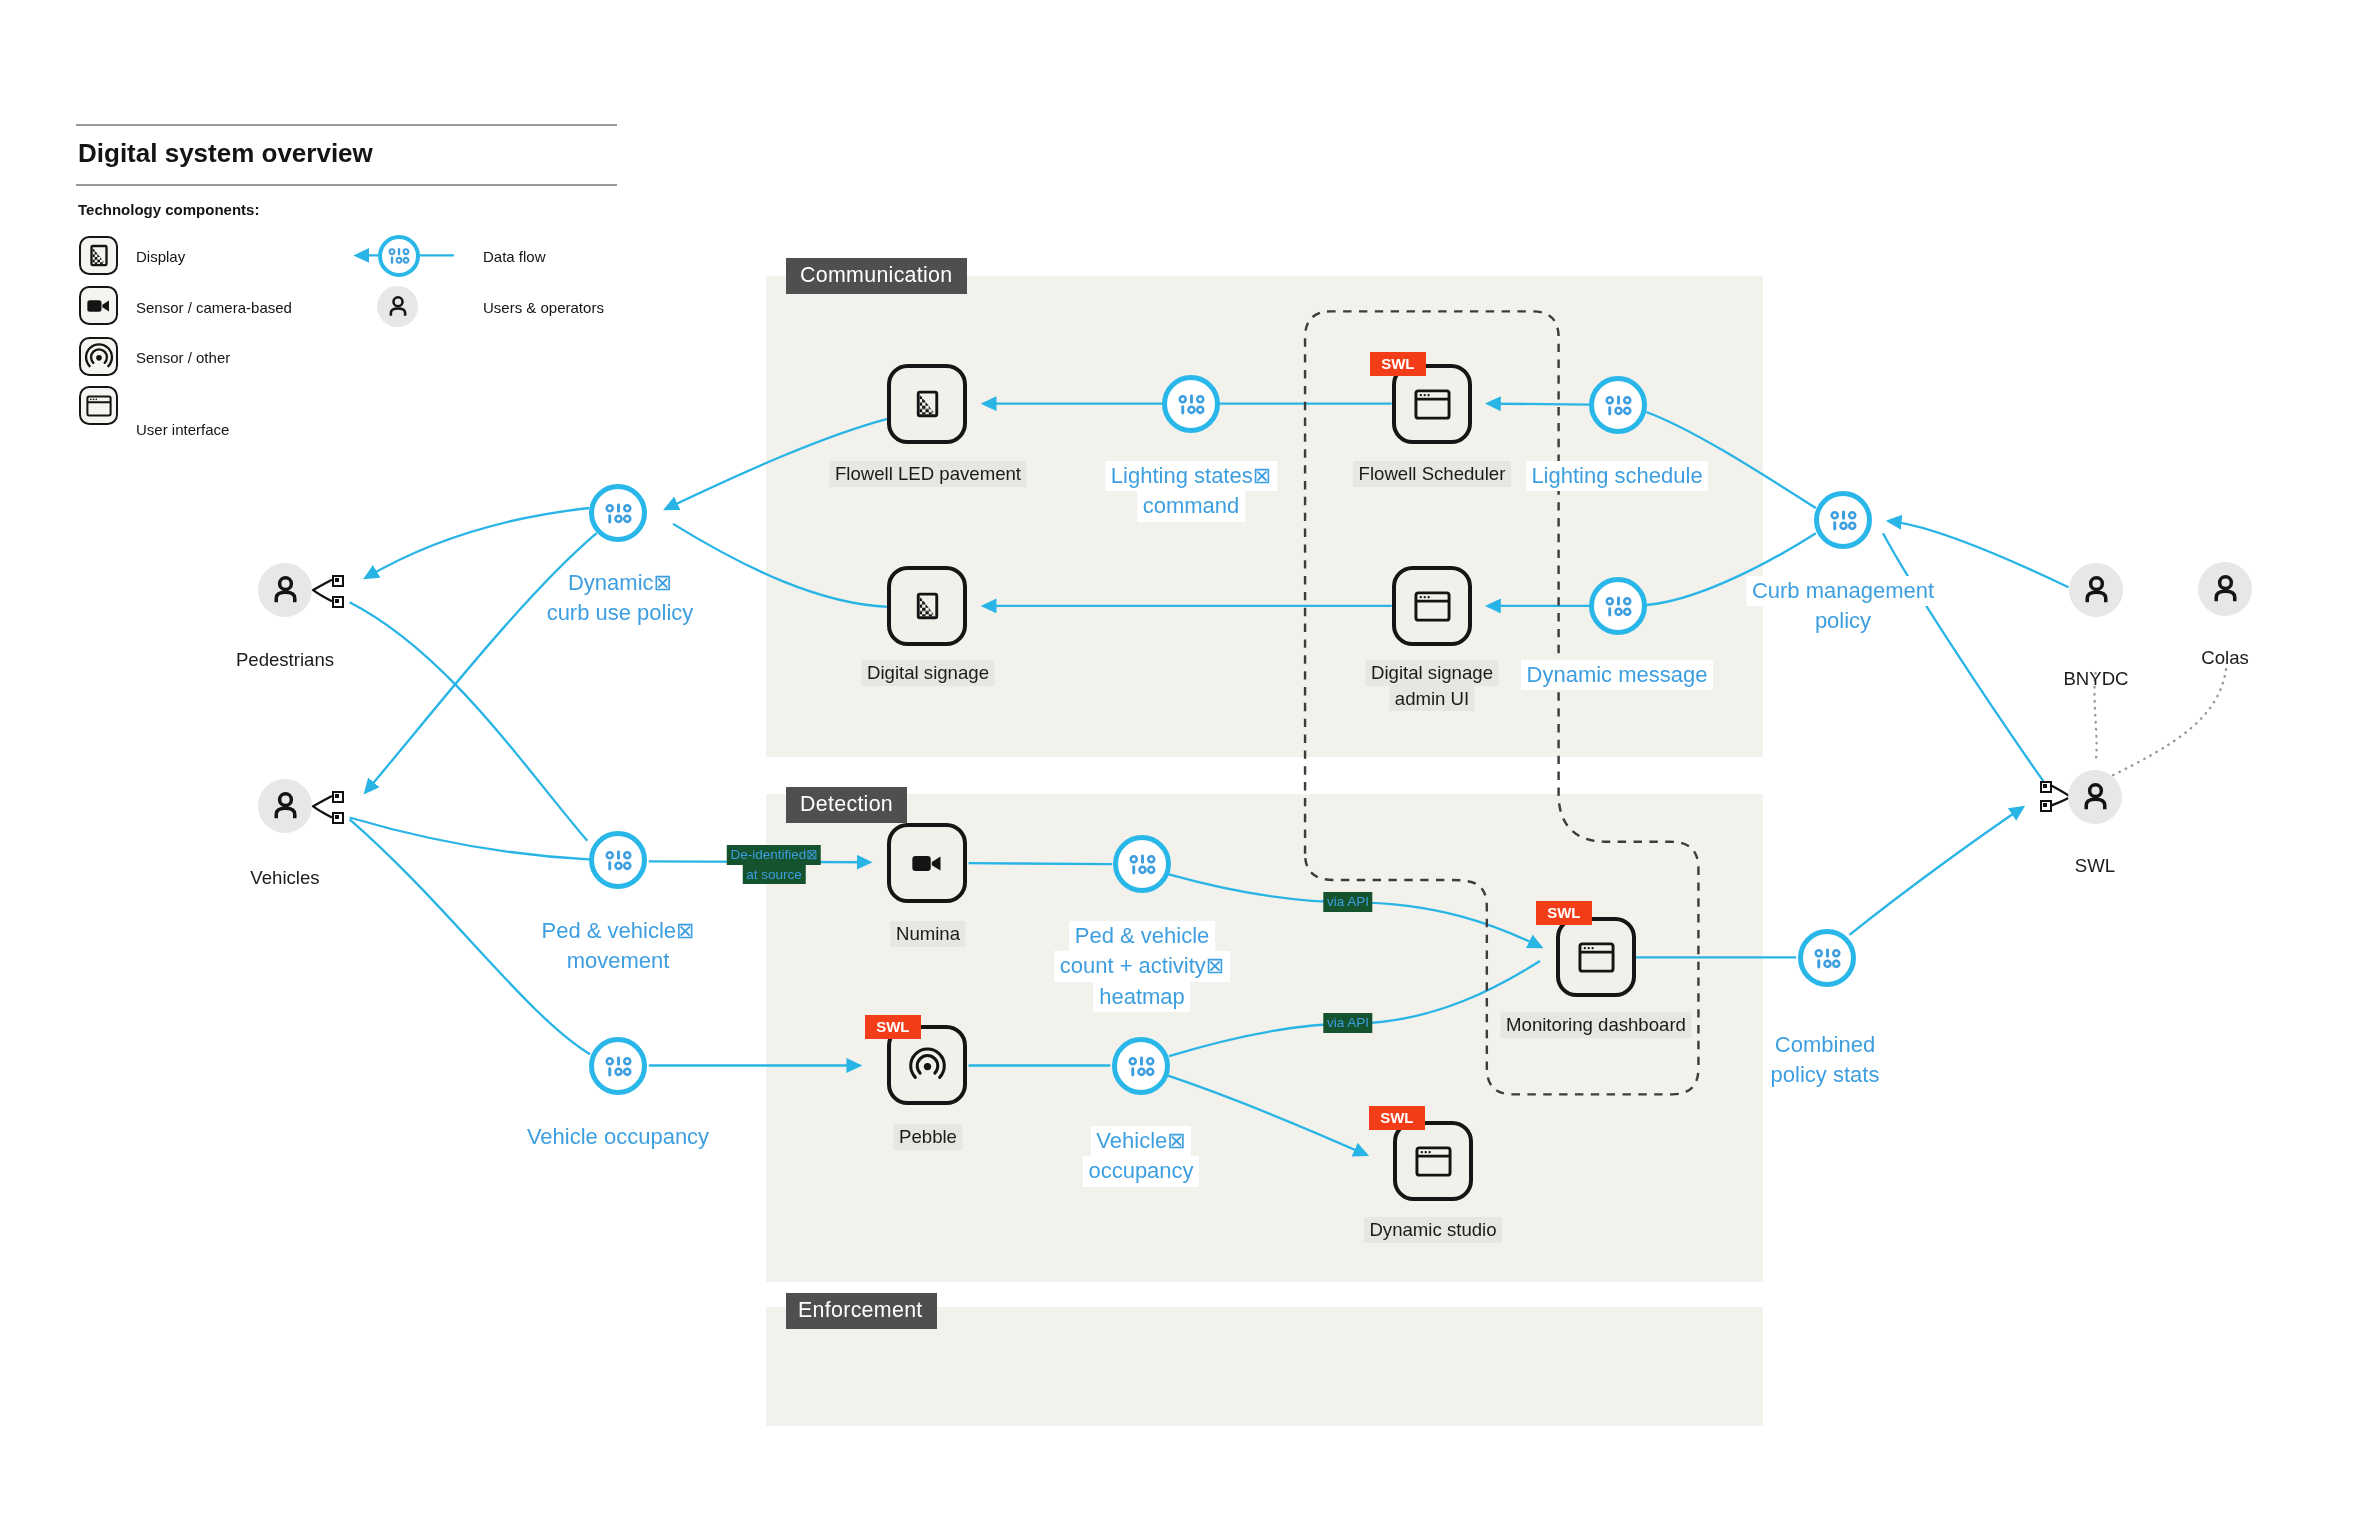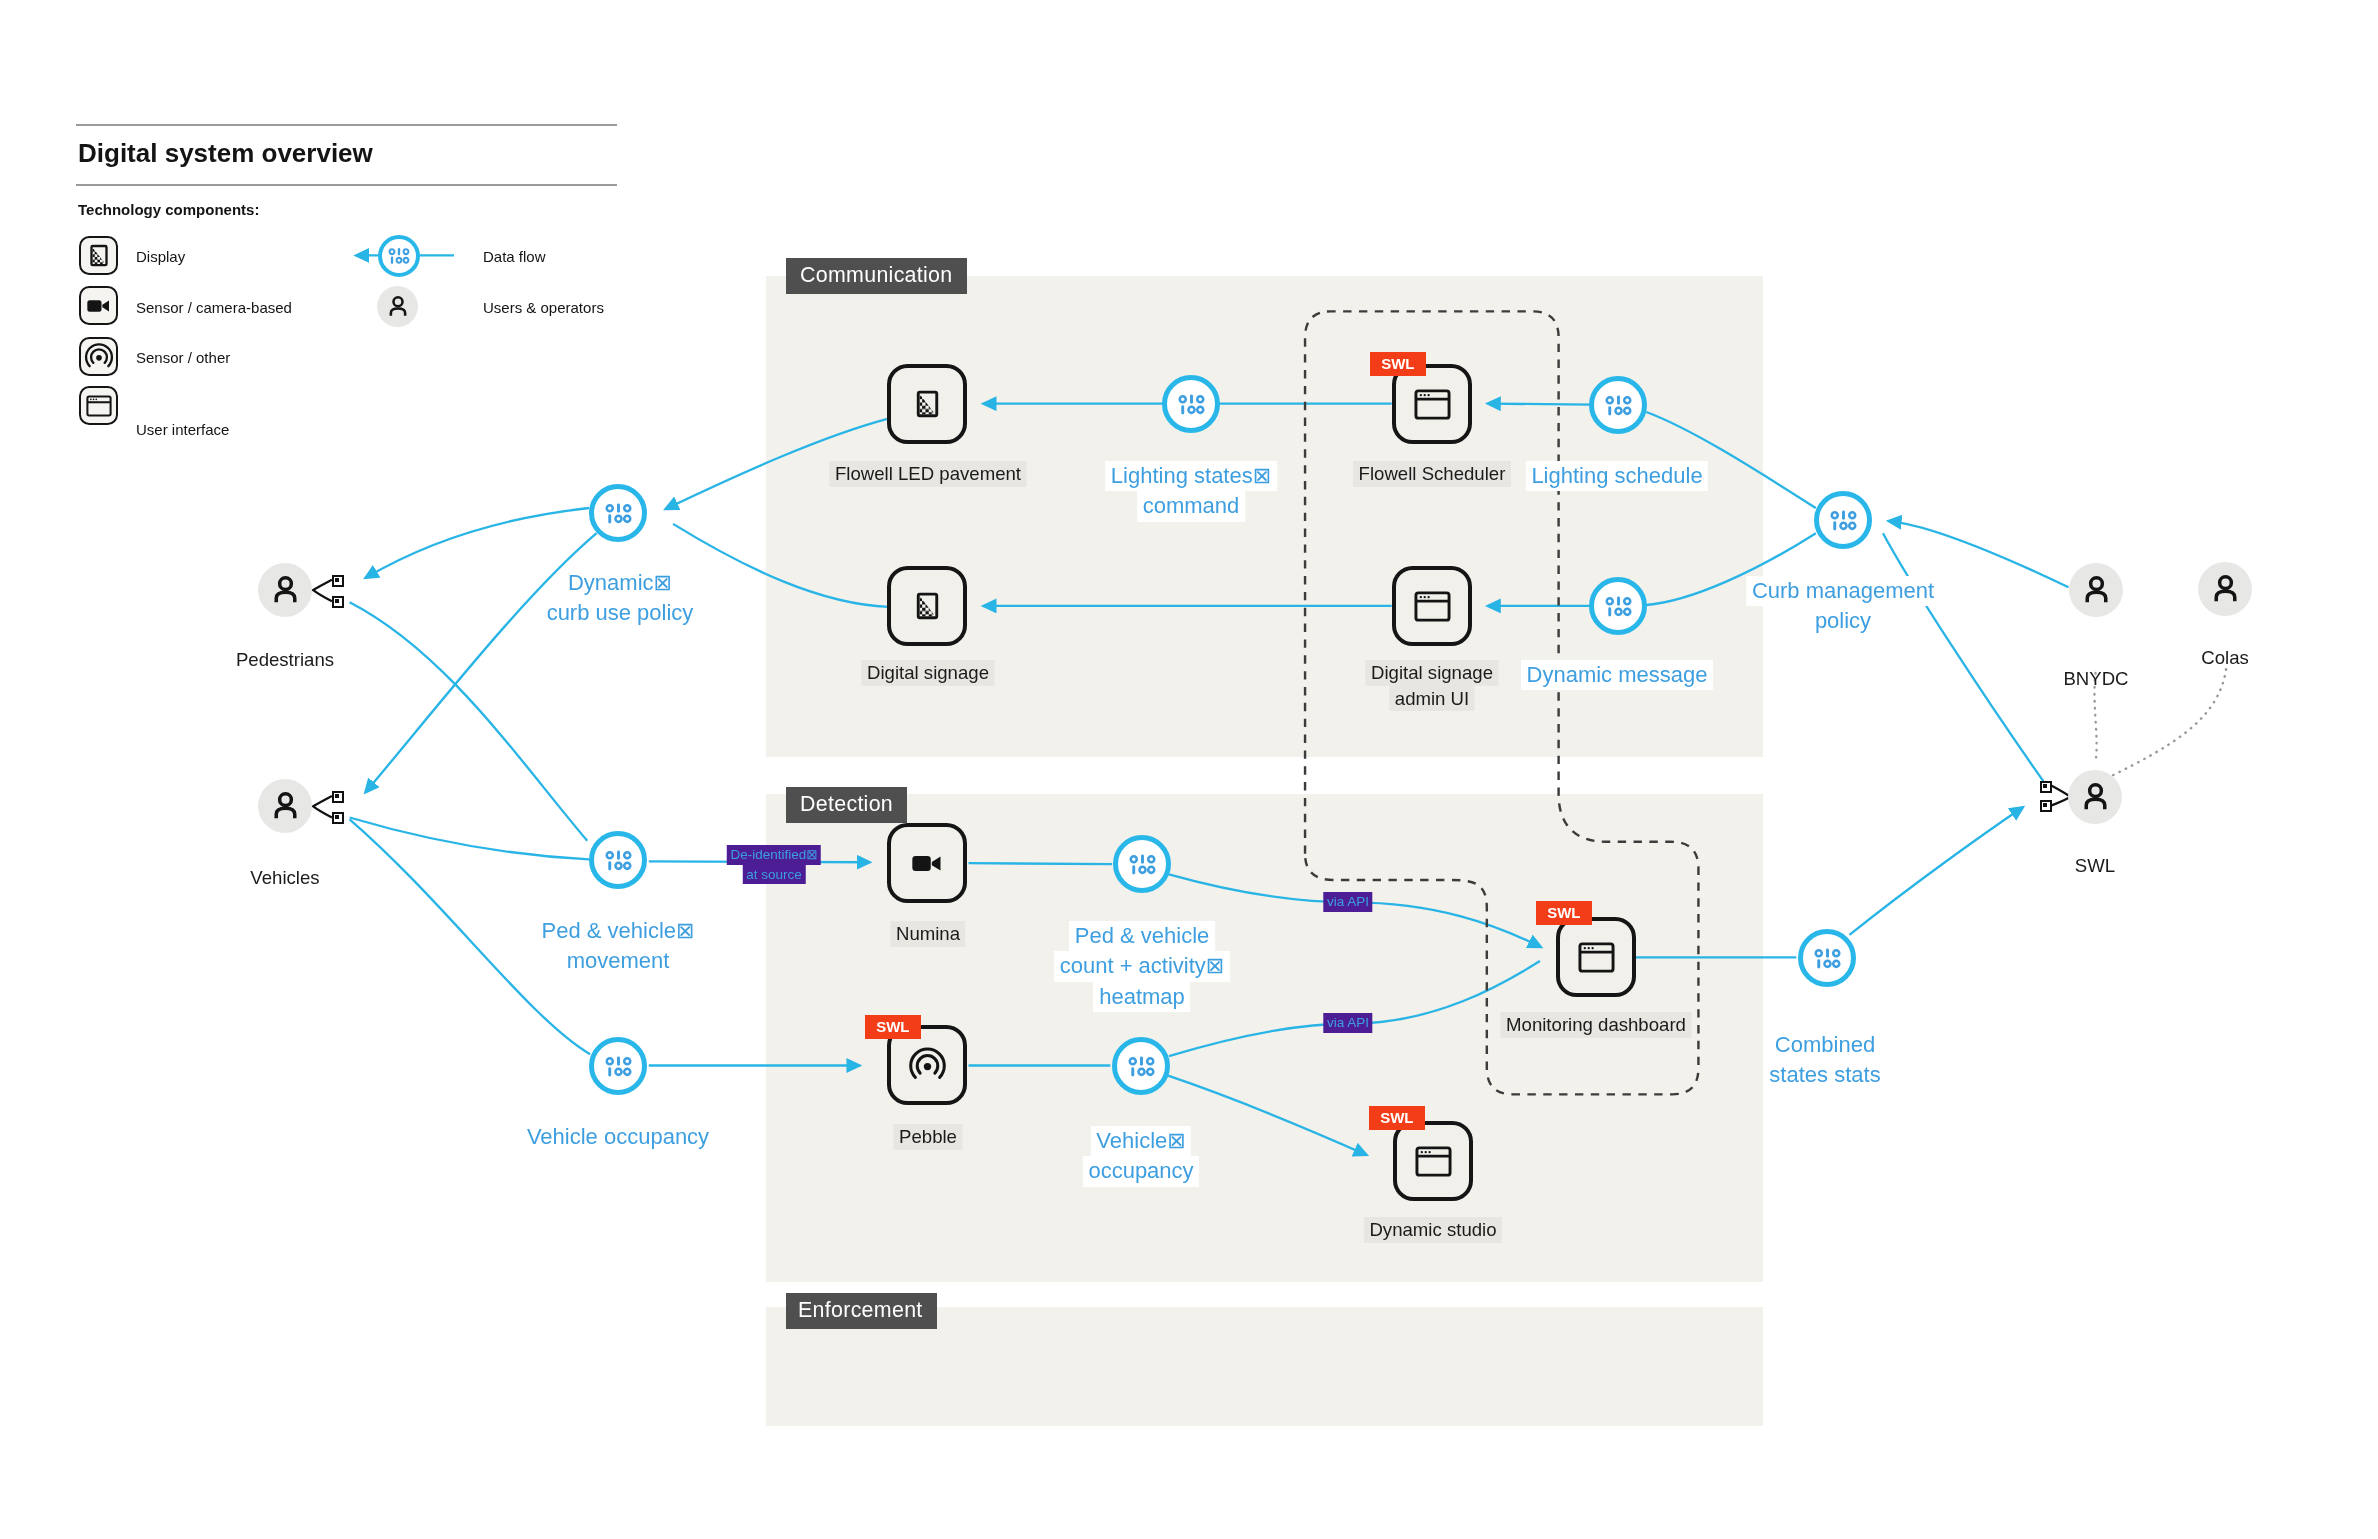--- a/index.html
+++ b/index.html
@@ -24,21 +24,21 @@
   .port::after{content:"";position:absolute;left:1.4px;top:1.4px;width:3.7px;height:3.7px;background:#111;}
   .swl-tag{position:absolute;background:#f23d18;color:#fff;font-weight:700;font-size:15px;
          padding:2.8px 11.2px 4.7px 11.2px;z-index:6;}
   .lbl{position:absolute;transform:translateX(-50%);text-align:center;line-height:1.38;z-index:5;white-space:nowrap;}
   .lbl .line{display:inline-block;padding:0 5.6px;}
   .node-lbl{font-size:18.6px;color:#1b1b1b;}
   .node-lbl .line{background:#e7e6e1;}
   .flow-lbl{font-size:22px;color:#3d9ee0;}
   .flow-lbl .line{background:#ffffff;}
   .small-lbl{font-size:13.5px;color:#3d9ee0;line-height:1.45;}
-  .small-lbl .line{background:#4c1d95;padding:0 3.7px;}
+  .small-lbl .line{background:#14532d;padding:0 3.7px;}
   .person-lbl{font-size:18.6px;color:#1b1b1b;}
   svg.icon{display:block;}
   #edges{position:absolute;left:0;top:0;z-index:2;}
   .z3{z-index:3;}
 </style>
 </head>
 <body>
 
 <div id="stage">
 
@@ -486,21 +486,21 @@
           <circle cx="0" cy="5.5" r="3.1"></circle>
           <circle cx="9" cy="5.5" r="3.1"></circle>
         </g>
         <g fill="#3d9ee0">
           <rect x="-1.5" y="-10.2" width="3" height="9.4" rx="1.5"></rect>
           <rect x="-10.5" y="0.8" width="3" height="9.4" rx="1.5"></rect>
         </g>
       </svg>
   </div>
   <div class="lbl flow-lbl" style="left:1825px;top:1012px;margin-top:18px;">
-    <span class="line">Combined</span><br><span class="line">states stats</span>
+    <span class="line">Combined</span><br><span class="line">policy stats</span>
   </div>
 
   <div class="lbl small-lbl" style="left:774px;top:845px;">
     <span class="line">De-identified⊠</span><br><span class="line">at source</span>
   </div>
   <div class="lbl small-lbl" style="left:1348px;top:892px;"><span class="line">via API</span></div>
   <div class="lbl small-lbl" style="left:1348px;top:1013px;"><span class="line">via API</span></div>
 
 </div>
 

